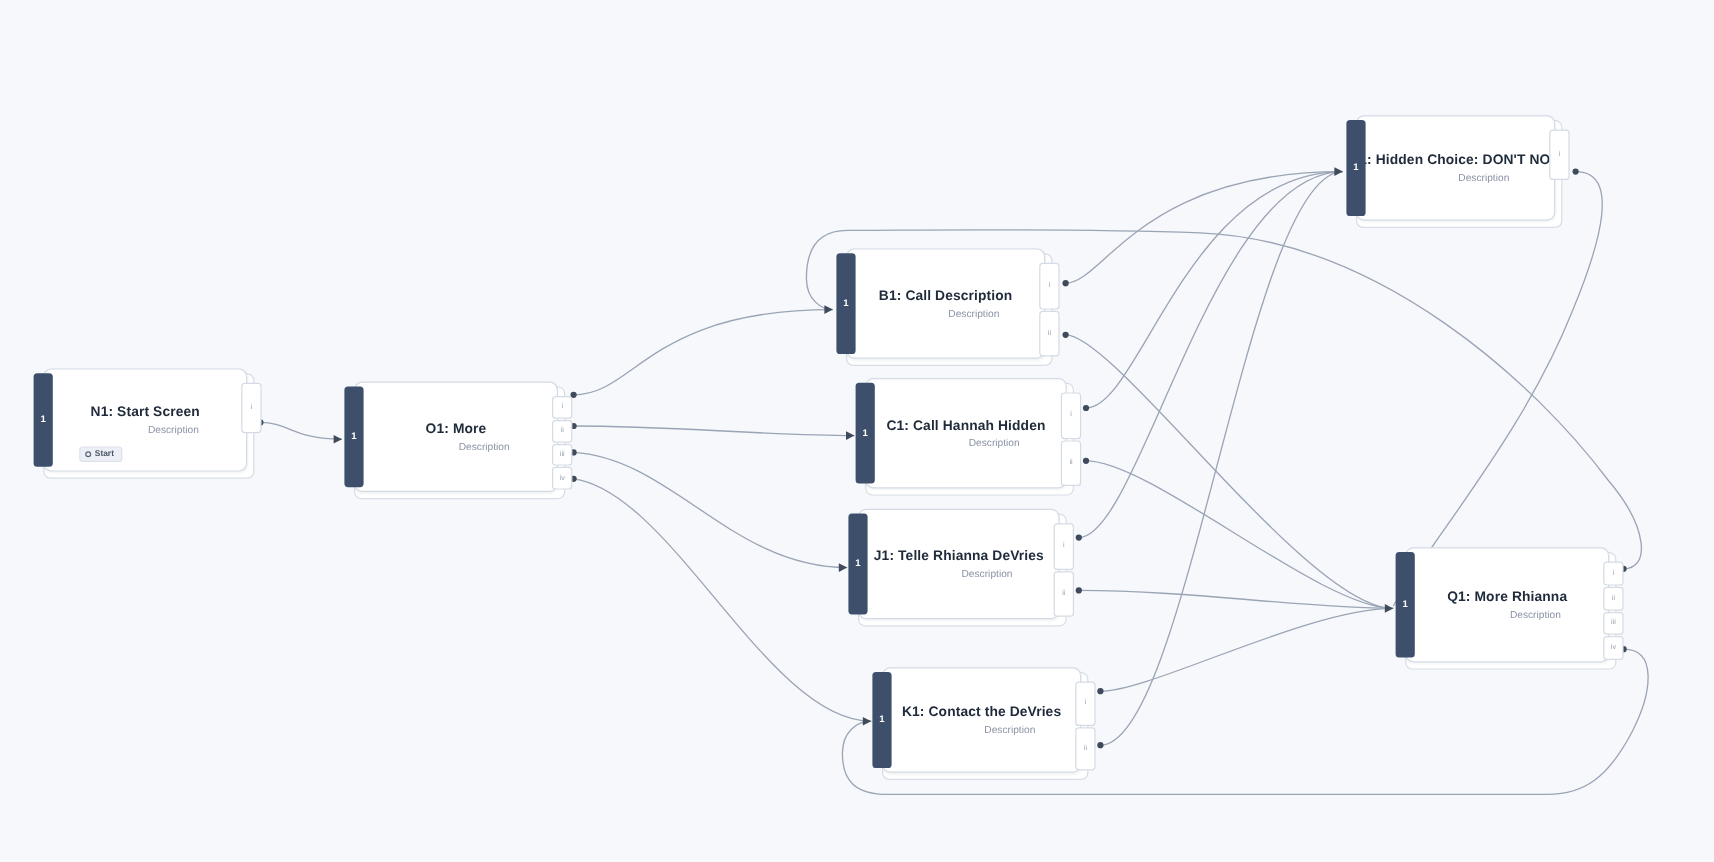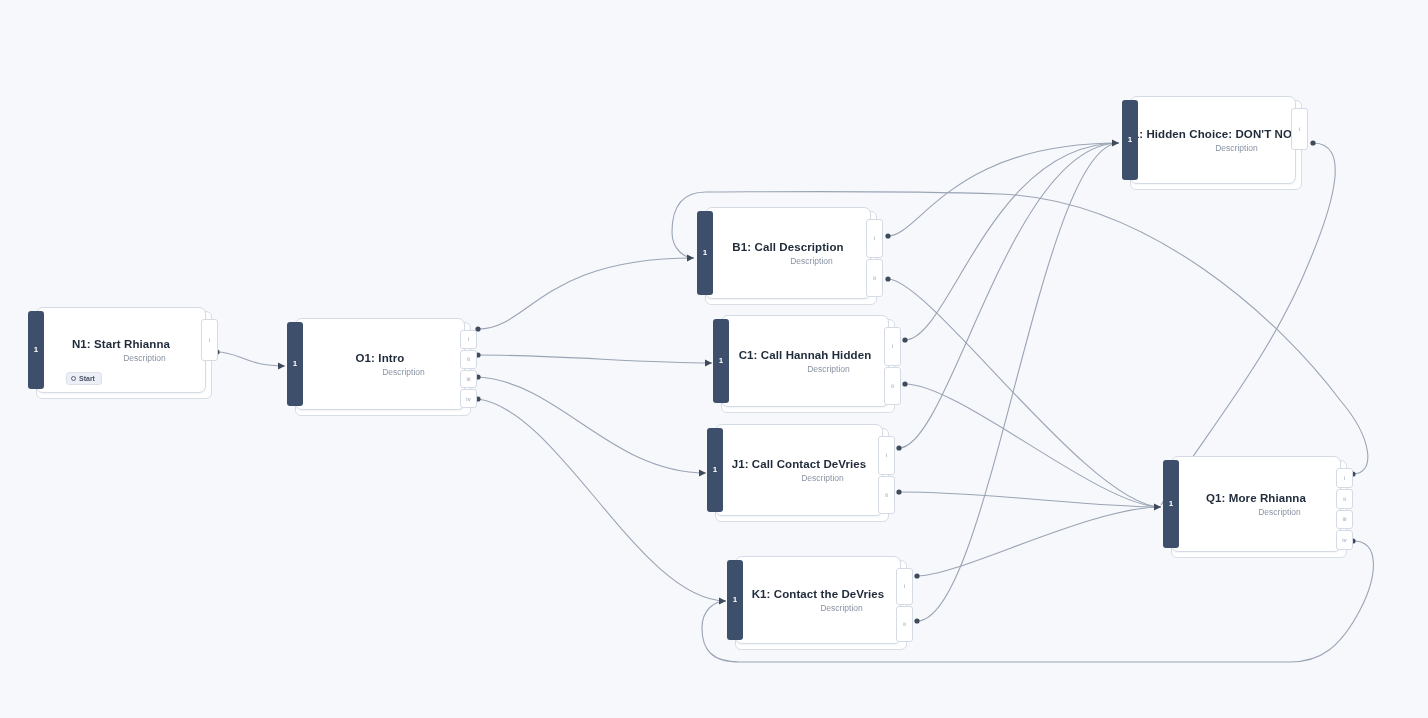--- a/index.html
+++ b/index.html
@@ -204,38 +204,38 @@
     <polygon class="edge-arrow" points="706,473 699,469.4 699,476.6"></polygon>
     <polygon class="edge-arrow" points="726,601 719,597.4 719,604.6"></polygon>
     <polygon class="edge-arrow" points="1119,143 1112,139.4 1112,146.6"></polygon>
     <polygon class="edge-arrow" points="1161,507 1154,503.4 1154,510.6"></polygon>
 
   </svg>
 
 <div class="node" style="left: 28px; top: 307px; width: 182px; height: 90px;">
       <div class="node-shadow"></div>
       <div class="node-body">
-        <div class="node-title">N1: Start Rhianna</div>
+        <div class="node-title">N1: Start Screen</div>
         <div class="node-desc">Description</div>
       </div>
       <div class="node-accent">
         <span>1</span>
       </div>
       <div class="start-badge">
         <span class="dot"></span>
         <span class="lbl">Start</span>
       </div>
       <div class="port" style="right: -8px; height: 40px; top: 12px;">
         <span>i</span>
       </div>
     </div>
     <div class="node" style="left: 287px; top: 318px; width: 182px; height: 96px;">
       <div class="node-shadow"></div>
       <div class="node-body">
-        <div class="node-title">O1: Intro</div>
+        <div class="node-title">O1: More</div>
         <div class="node-desc">Description</div>
       </div>
       <div class="node-accent">
         <span>1</span>
       </div>
       <div class="port" style="right: -8px; height: 16.75px; top: 12px;">
         <span>i</span>
       </div>
       <div class="port" style="right: -8px; height: 16.75px; top: 31.75px;">
         <span>ii</span>
@@ -275,21 +275,21 @@
       <div class="port" style="right: -8px; height: 36.5px; top: 12px;">
         <span>i</span>
       </div>
       <div class="port" style="right: -8px; height: 36.5px; top: 51.5px;">
         <span>ii</span>
       </div>
     </div>
     <div class="node" style="left: 707px; top: 424px; width: 180px; height: 96px;">
       <div class="node-shadow"></div>
       <div class="node-body">
-        <div class="node-title">J1: Call Contact DeVries</div>
+        <div class="node-title">J1: Telle Rhianna DeVries</div>
         <div class="node-desc">Description</div>
       </div>
       <div class="node-accent">
         <span>1</span>
       </div>
       <div class="port" style="right: -8px; height: 36.5px; top: 12px;">
         <span>i</span>
       </div>
       <div class="port" style="right: -8px; height: 36.5px; top: 51.5px;">
         <span>ii</span>

